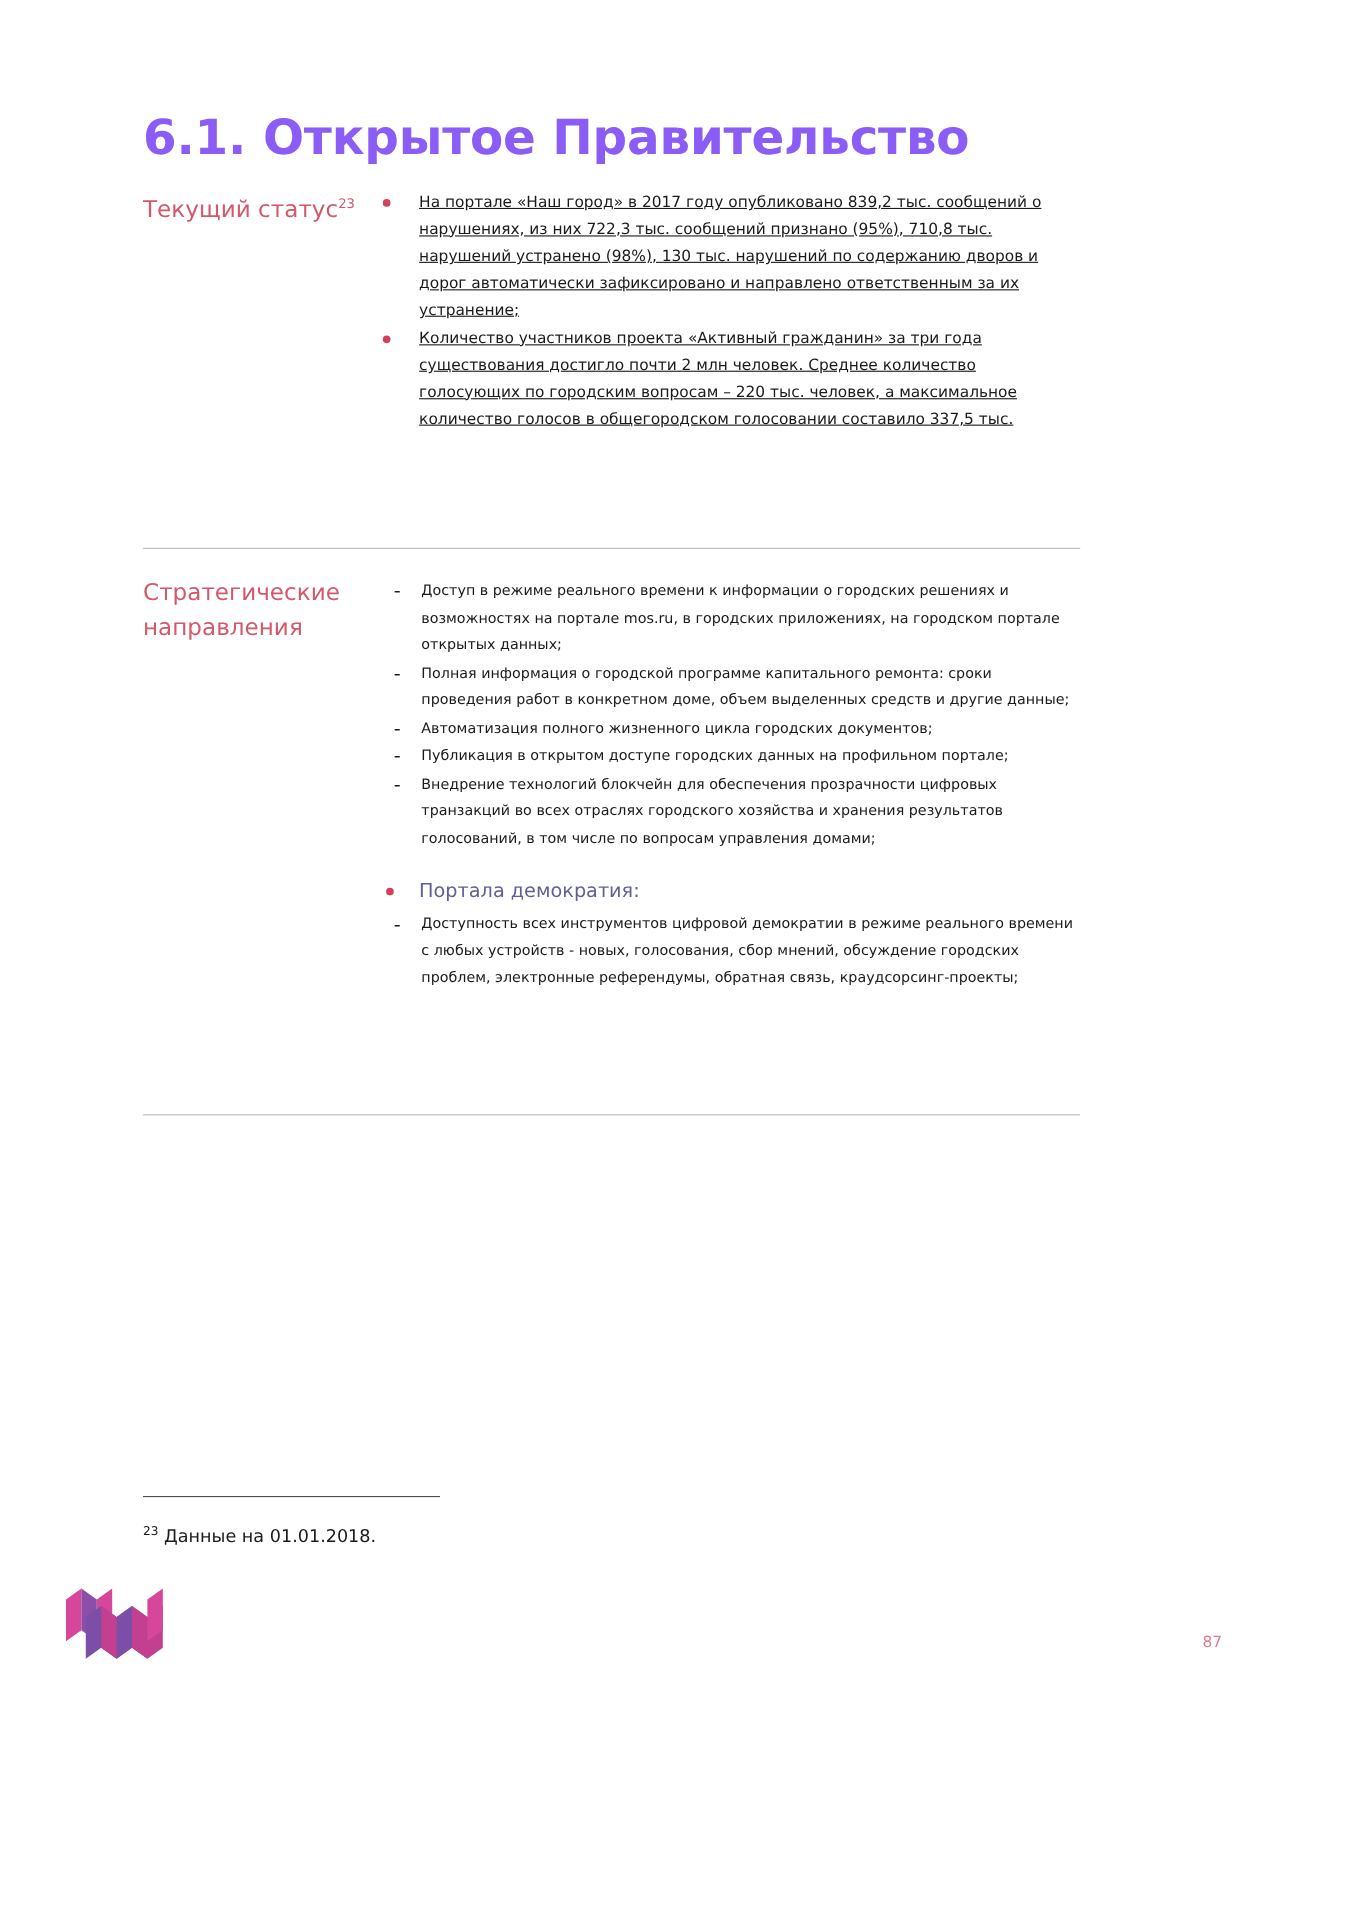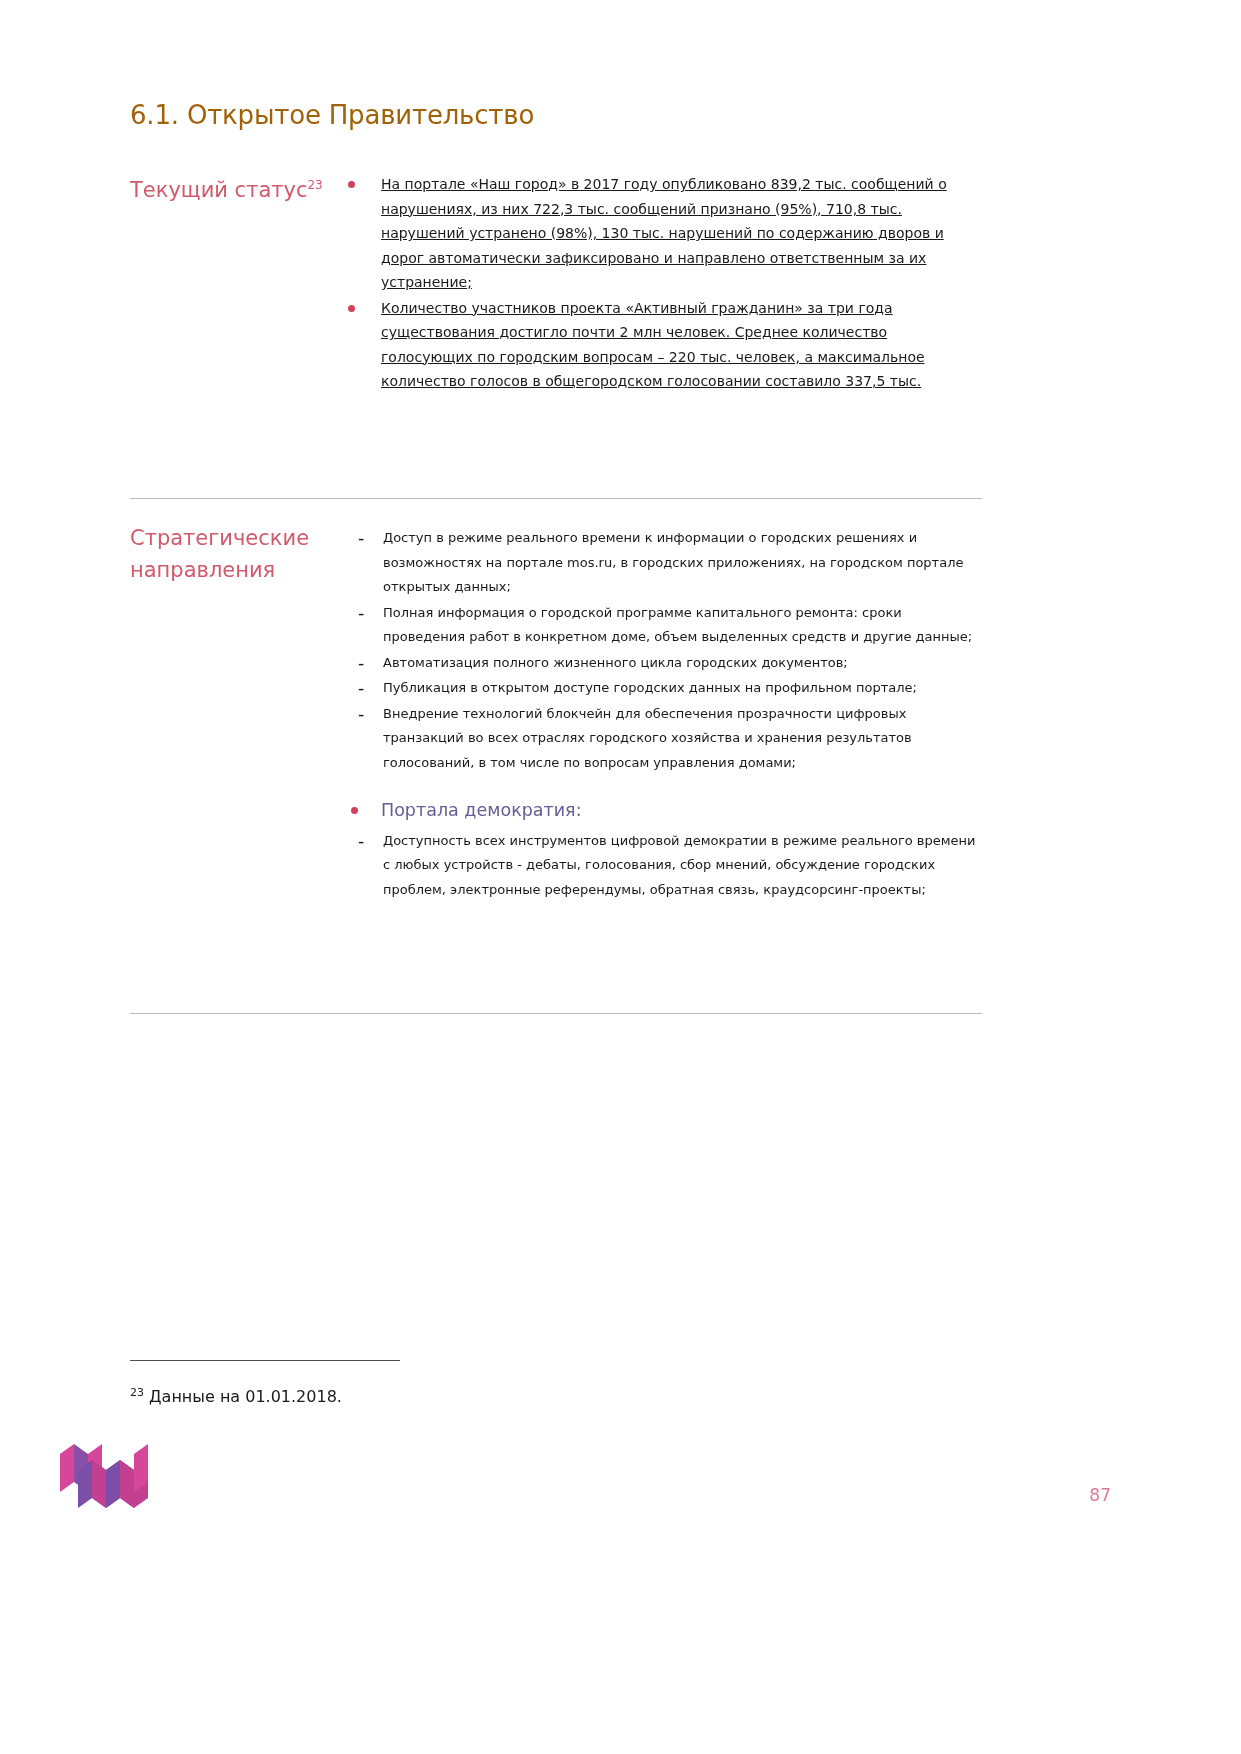--- a/index.html
+++ b/index.html
@@ -20,23 +20,23 @@
     position: absolute;
     inset: 0;
     background: #ffffff;
   }
 
   
   .section-heading {
     position: absolute;
     left: 130px;
     top: 100px;
-    font-size: 26px;
-    font-weight: normal;
-    color: #a16207;
+    font-size: 44px;
+    font-weight: bold;
+    color: #8b5cf6;
     letter-spacing: -0.2px;
     white-space: nowrap;
   }
 
   
   .block {
     position: absolute;
     left: 130px;
     width: 852px;
   }
@@ -172,21 +172,21 @@
     font-size: 11px;
     vertical-align: super;
     line-height: 0;
   }
 
   
   .page-number {
     position: absolute;
     right: 130px;
     top: 1485px;
-    font-size: 17px;
+    font-size: 14px;
     color: #e07a92;
   }
 
   
   .logo {
     position: absolute;
     left: 58px;
     top: 1440px;
     width: 96px;
     height: 76px;
@@ -228,21 +228,21 @@
             <li>Публикация в открытом доступе городских данных на профильном портале;</li>
             <li>Внедрение технологий блокчейн для обеспечения прозрачности цифровых транзакций во всех отраслях городского хозяйства и хранения результатов голосований, в том числе по вопросам управления домами;</li>
           </ul>
         </div>
 
         <div class="group-gap"></div>
 
         <div>
           <div class="group-head">Портала демократия:</div>
           <ul class="dash-list">
-            <li>Доступность всех инструментов цифровой демократии в режиме реального времени с любых устройств - дебаты, голосования, сбор мнений, обсуждение городских проблем, электронные референдумы, обратная связь, краудсорсинг-проекты;</li>
+            <li>Доступность всех инструментов цифровой демократии в режиме реального времени с любых устройств - новых, голосования, сбор мнений, обсуждение городских проблем, электронные референдумы, обратная связь, краудсорсинг-проекты;</li>
           </ul>
         </div>
 
       </div>
     </div>
   </div>
 
   <div class="divider" id="divider-2"></div>
 
   <div class="footnote-rule"></div>

